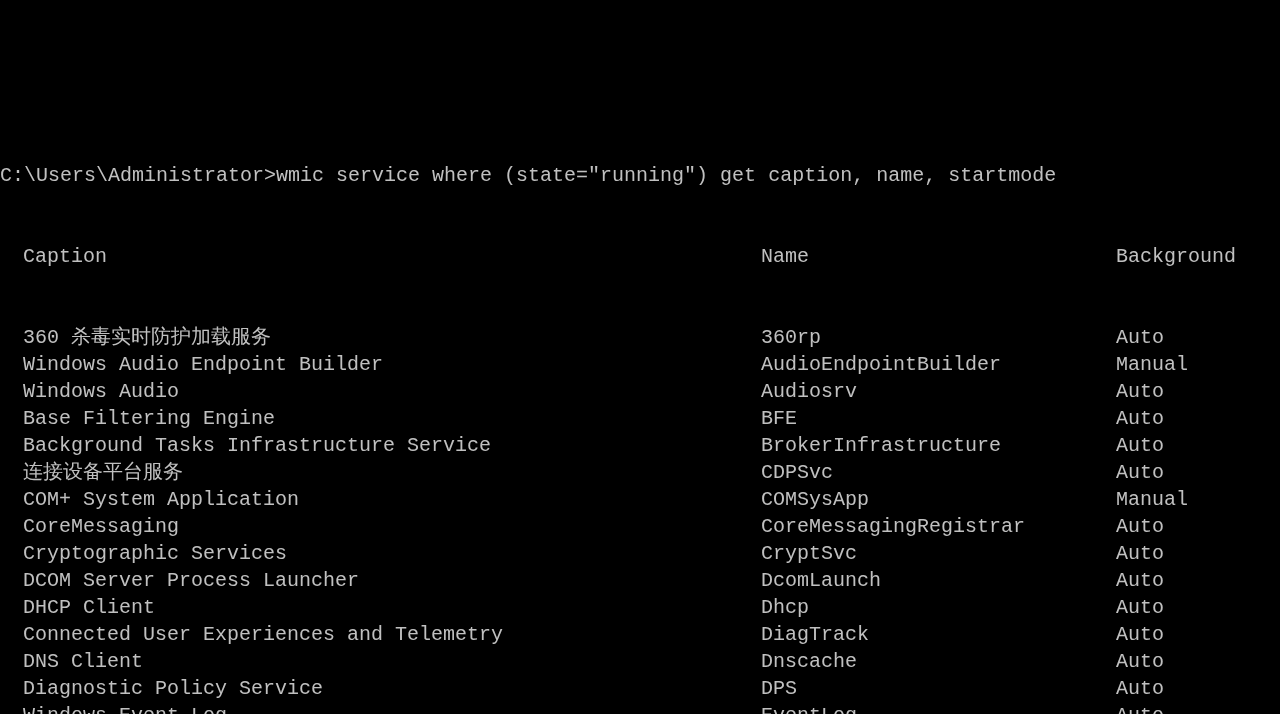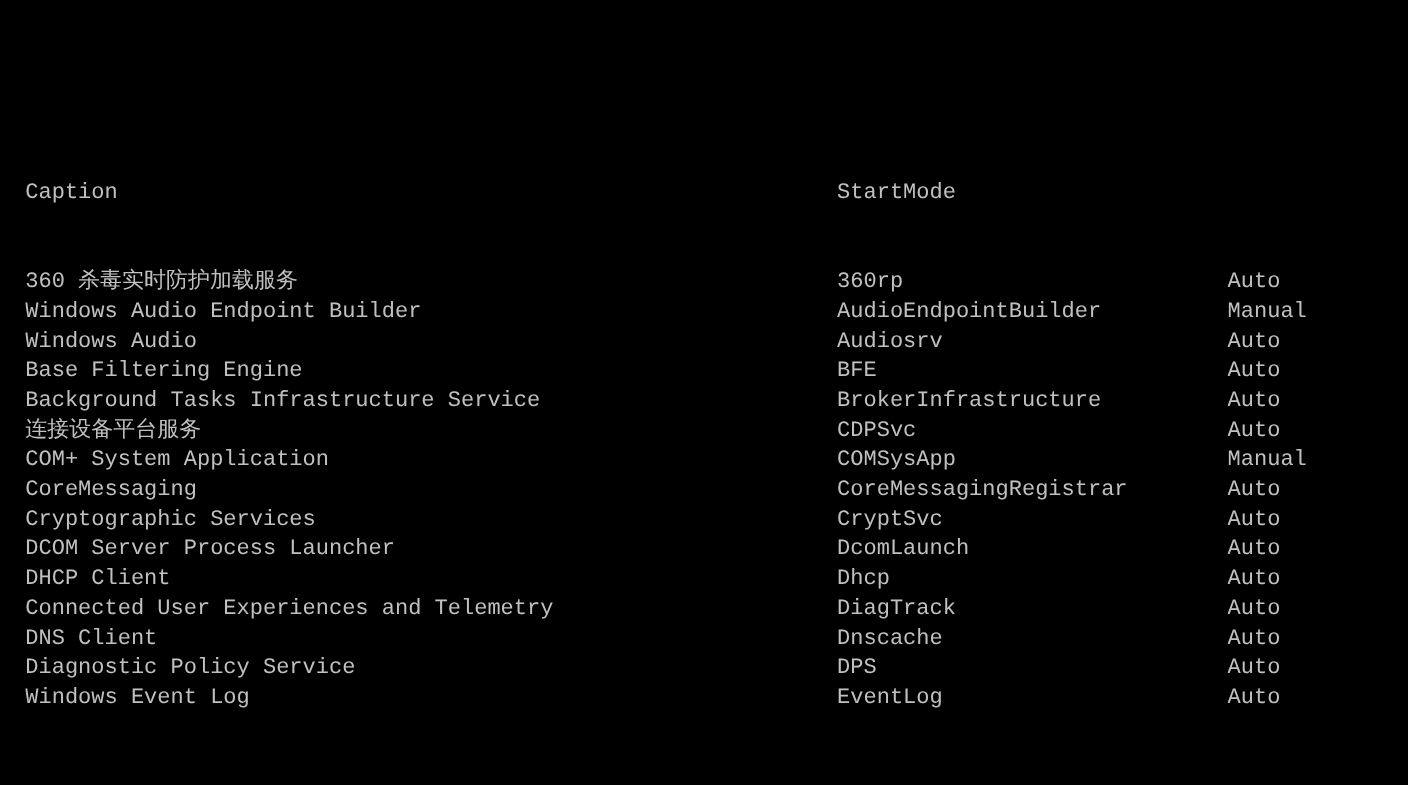--- a/index.html
+++ b/index.html
@@ -49,20 +49,23 @@
       flex: 1;
       overflow: hidden;
     }
   </style>
 </head>
 <body>
 
 
 
 <div class="terminal">
+  <div class="prompt-line">
+    <span class="prompt">C:\Users\Administrator&gt;</span><span class="command">wmic service where (state="running") get caption, name, startmode</span>
+  </div>
   <div class="output-row">
-    <span class="col-caption">Caption</span><span class="col-startmode">StartMode</span>
+    <span class="col-caption">Caption</span><span class="col-name">Name</span><span class="col-startmode">Background</span>
   </div>
   <div id="rows-container"><div class="output-row"><span class="col-caption">360 杀毒实时防护加载服务</span><span class="col-name">360rp</span><span class="col-startmode">Auto</span></div><div class="output-row"><span class="col-caption">Windows Audio Endpoint Builder</span><span class="col-name">AudioEndpointBuilder</span><span class="col-startmode">Manual</span></div><div class="output-row"><span class="col-caption">Windows Audio</span><span class="col-name">Audiosrv</span><span class="col-startmode">Auto</span></div><div class="output-row"><span class="col-caption">Base Filtering Engine</span><span class="col-name">BFE</span><span class="col-startmode">Auto</span></div><div class="output-row"><span class="col-caption">Background Tasks Infrastructure Service</span><span class="col-name">BrokerInfrastructure</span><span class="col-startmode">Auto</span></div><div class="output-row"><span class="col-caption">连接设备平台服务</span><span class="col-name">CDPSvc</span><span class="col-startmode">Auto</span></div><div class="output-row"><span class="col-caption">COM+ System Application</span><span class="col-name">COMSysApp</span><span class="col-startmode">Manual</span></div><div class="output-row"><span class="col-caption">CoreMessaging</span><span class="col-name">CoreMessagingRegistrar</span><span class="col-startmode">Auto</span></div><div class="output-row"><span class="col-caption">Cryptographic Services</span><span class="col-name">CryptSvc</span><span class="col-startmode">Auto</span></div><div class="output-row"><span class="col-caption">DCOM Server Process Launcher</span><span class="col-name">DcomLaunch</span><span class="col-startmode">Auto</span></div><div class="output-row"><span class="col-caption">DHCP Client</span><span class="col-name">Dhcp</span><span class="col-startmode">Auto</span></div><div class="output-row"><span class="col-caption">Connected User Experiences and Telemetry</span><span class="col-name">DiagTrack</span><span class="col-startmode">Auto</span></div><div class="output-row"><span class="col-caption">DNS Client</span><span class="col-name">Dnscache</span><span class="col-startmode">Auto</span></div><div class="output-row"><span class="col-caption">Diagnostic Policy Service</span><span class="col-name">DPS</span><span class="col-startmode">Auto</span></div><div class="output-row"><span class="col-caption">Windows Event Log</span><span class="col-name">EventLog</span><span class="col-startmode">Auto</span></div></div>
 </div>
 
 
 
 
 </body></html>

